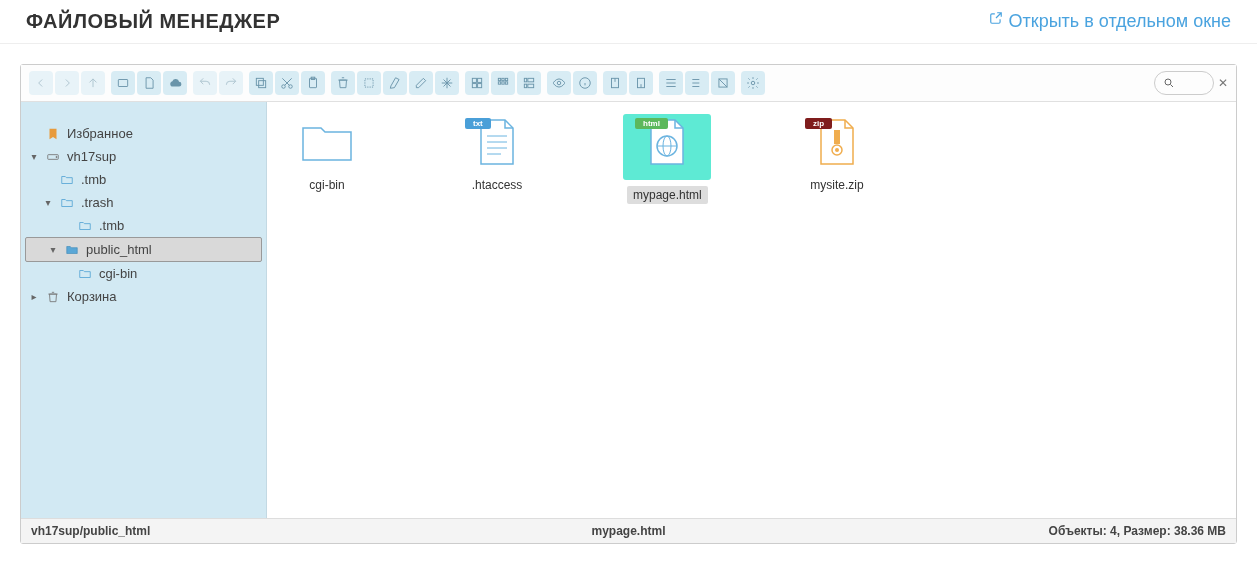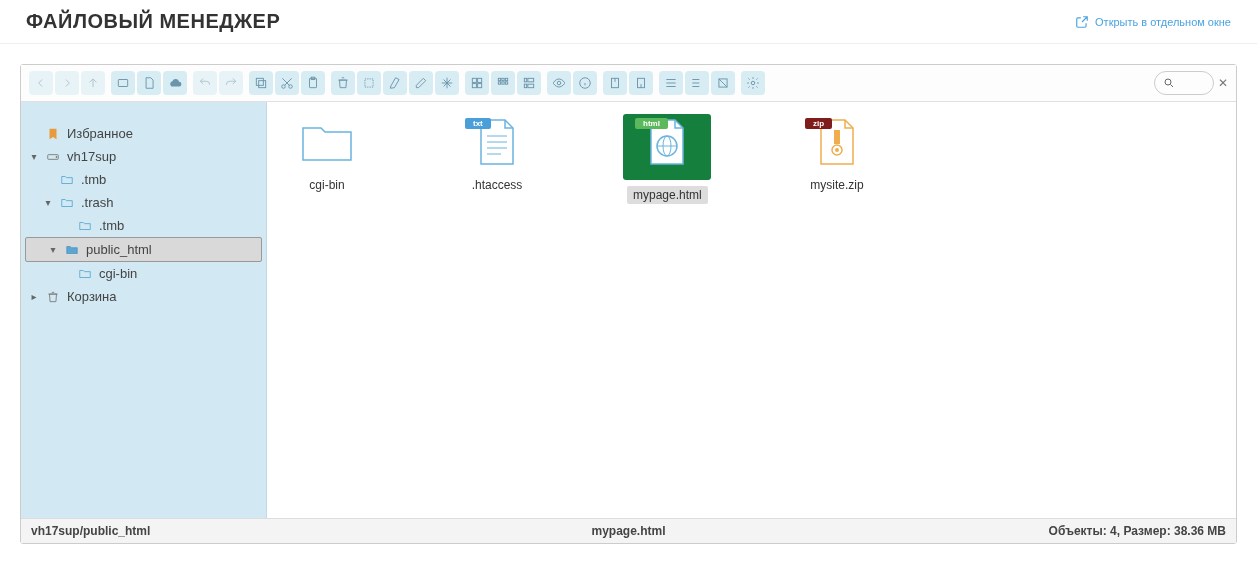--- a/index.html
+++ b/index.html
@@ -1,20 +1,20 @@
 <!DOCTYPE html>
 <html><head>
 <meta charset="utf-8">
 <style>
 * { box-sizing: border-box; margin: 0; padding: 0; }
 body { font-family: Arial, Helvetica, sans-serif; font-size: 13px; color: #333; background: #fafafa; }
 .page { width: 1257px; height: 575px; background: #fff; position: relative; }
 .header { display: flex; justify-content: space-between; align-items: center; padding: 10px 26px; border-bottom: 1px solid #eee; }
 .header h1 { font-size: 20px; font-weight: 900; letter-spacing: 0.5px; font-family: Arial, sans-serif; }
-.header-link { color: #4aa3df; text-decoration: none; font-size: 11px; display: flex; align-items: center; gap: 6px; }
+.header-link { color: #4aa3df; text-decoration: none; font-size: 18px; display: flex; align-items: flex-start; gap: 6px; }
 .header-link svg { width: 14px; height: 14px; }
 .fm-wrap { padding: 20px; }
 .fm { border: 1px solid #ccc; border-radius: 3px; background: #fff; position: relative; }
 
 .toolbar { padding: 6px 8px; border-bottom: 1px solid #e0e0e0; display: flex; align-items: center; gap: 6px; background: #fdfdfd; position: relative; }
 .tb-group { display: flex; gap: 2px; }
 .tb-btn { width: 24px; height: 24px; border-radius: 4px; background: #d8ecf4; display: flex; align-items: center; justify-content: center; cursor: pointer; color: #6a95aa; }
 .tb-btn.disabled { opacity: 0.55; cursor: default; }
 .tb-btn svg { width: 14px; height: 14px; stroke: currentColor; fill: none; stroke-width: 1.6; }
 .tb-btn.fill svg { fill: currentColor; stroke: none; }
@@ -33,21 +33,21 @@
 .tree-icon { width: 16px; height: 14px; display: flex; align-items: center; justify-content: center; }
 .tree-icon svg { width: 16px; height: 14px; }
 .in1 { padding-left: 22px; }
 .in2 { padding-left: 40px; }
 
 .main { flex: 1; background: #fff; padding: 16px 20px; overflow: auto; }
 .files { display: flex; gap: 90px; align-items: flex-start; }
 .file { width: 80px; text-align: center; cursor: pointer; }
 .file-icon { width: 56px; height: 48px; margin: 0 auto 10px; position: relative; }
 .file-label { font-size: 12px; color: #333; padding: 2px 6px; border-radius: 2px; display: inline-block; }
-.file.selected .file-icon-wrap { background: #15803d; padding: 4px; border-radius: 3px; margin: -4px -4px 6px; }
+.file.selected .file-icon-wrap { background: #5eead4; padding: 4px; border-radius: 3px; margin: -4px -4px 6px; }
 .file.selected .file-label { background: #ddd; }
 
 .statusbar { display: flex; justify-content: space-between; align-items: flex-end; padding: 5px 10px; border-top: 1px solid #ddd; background: #f4f4f4; font-size: 12px; font-weight: bold; color: #444; }
 .statusbar .center { position: absolute; left: 50%; transform: translateX(-50%); }
 
 .badge { position: absolute; top: 0; left: -4px; font-size: 8px; color: #fff; padding: 1px 8px; border-radius: 2px; font-weight: bold; }
 </style>
 </head>
 <body>
 

